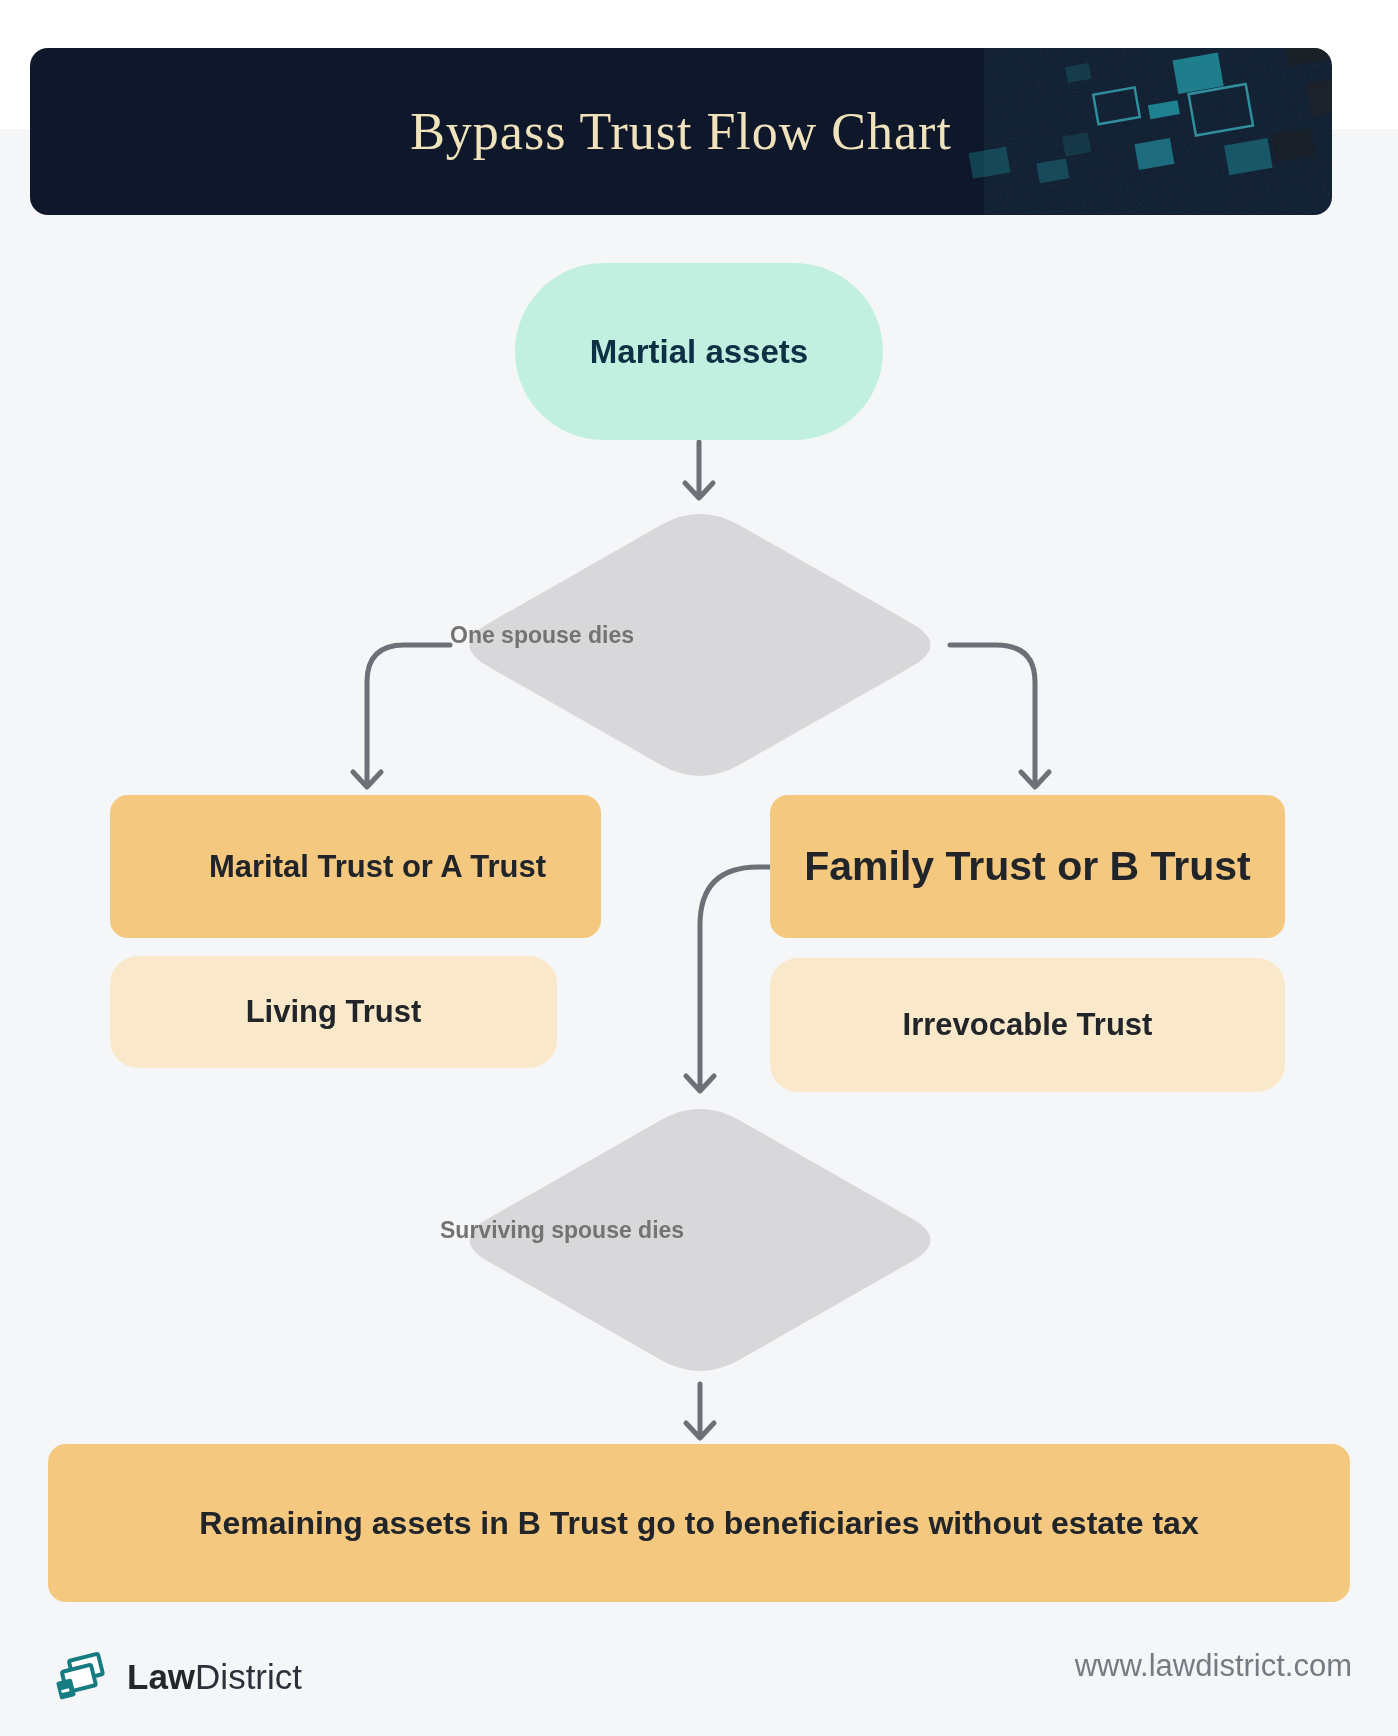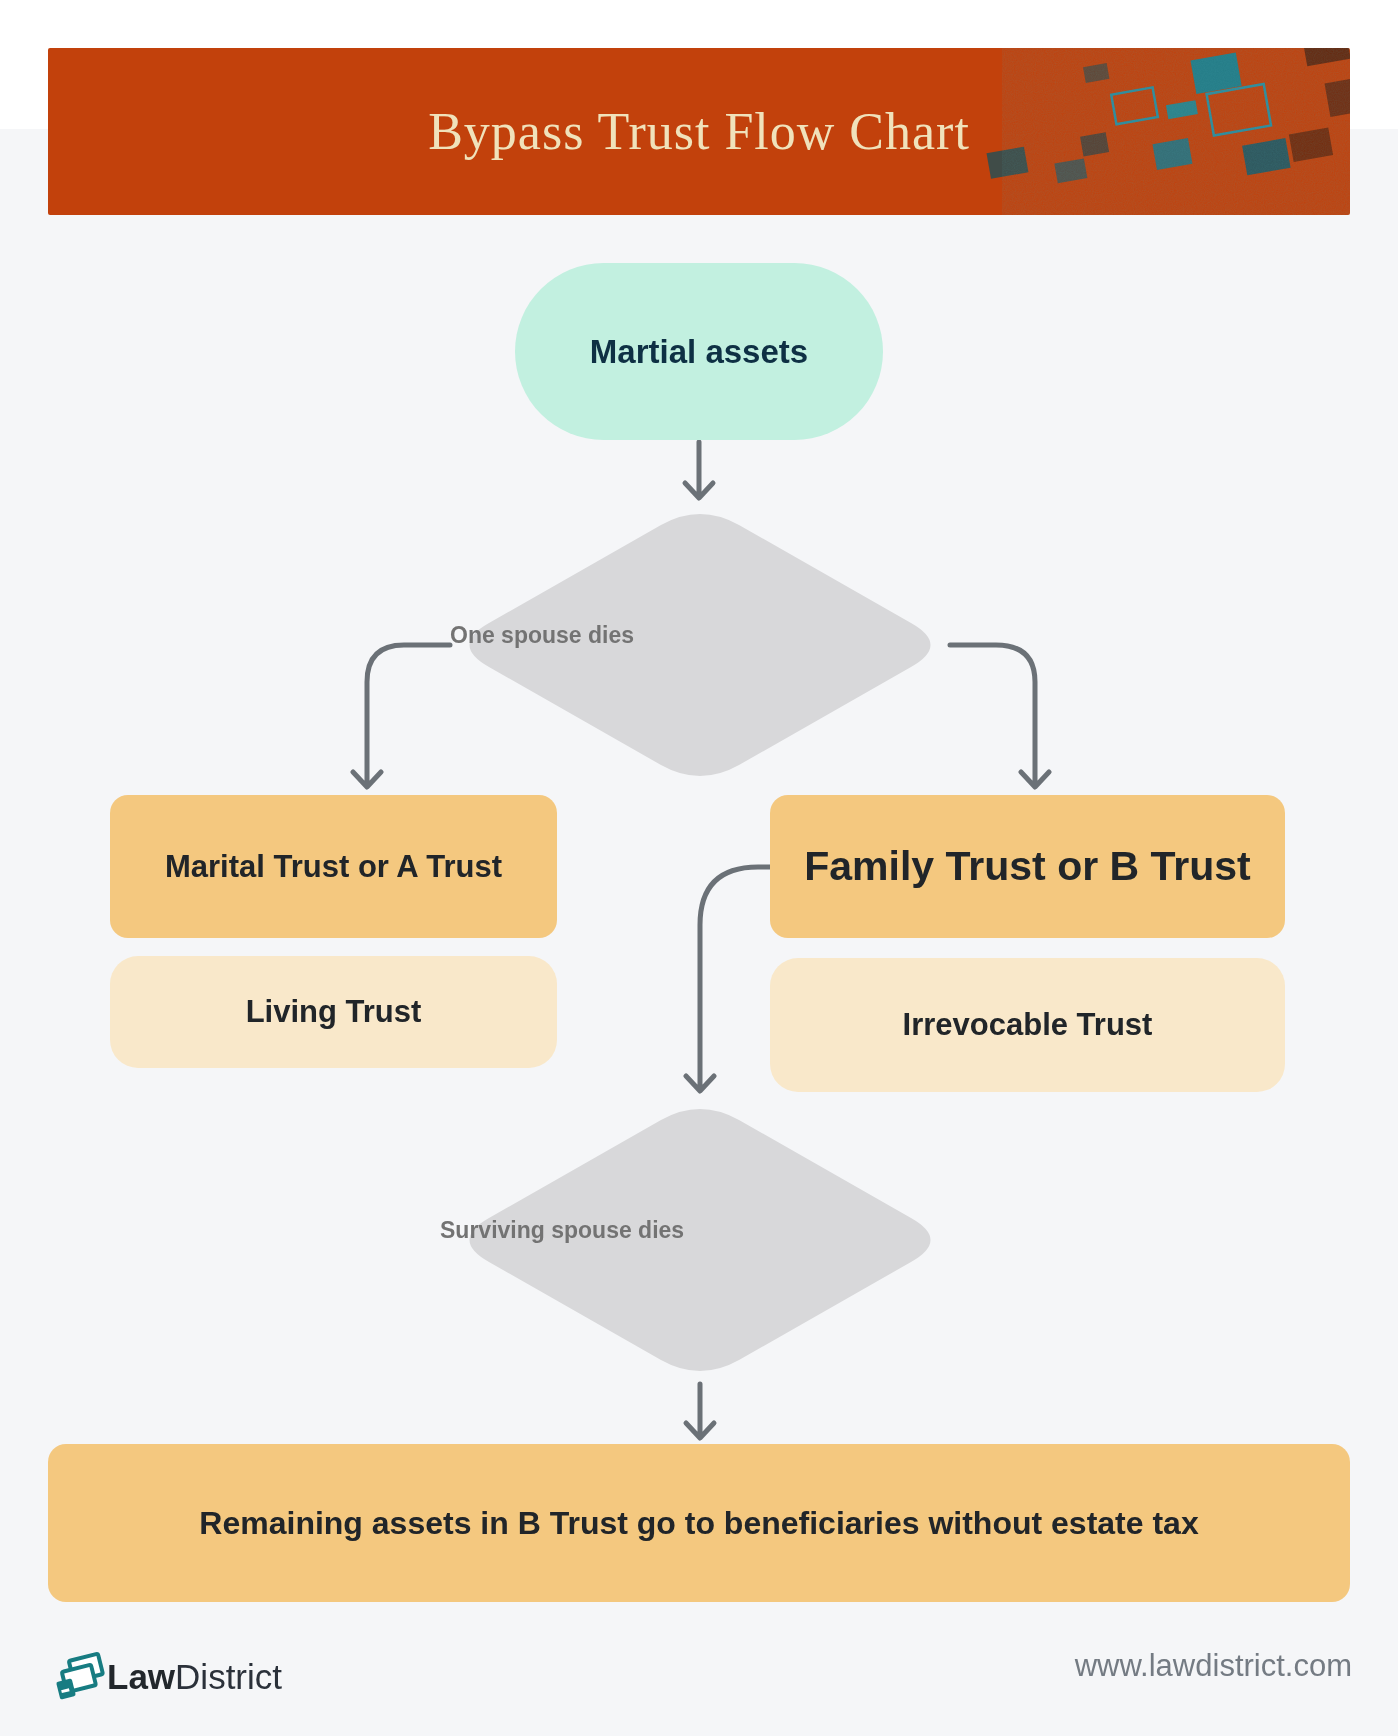--- a/index.html
+++ b/index.html
@@ -3,22 +3,22 @@
 <meta charset="utf-8">
 <style>
   html,body{margin:0;padding:0;background:#e9ebee;}
   .page{
     position:relative;width:1398px;height:1736px;overflow:hidden;
     background:#f5f6f8;
     font-family:"Liberation Sans","DejaVu Sans",sans-serif;
   }
   .top-strip{position:absolute;left:0;top:0;width:1398px;height:129px;background:#ffffff;}
   .banner{
-    position:absolute;left:48px;top:48px;width:1302px;height:167px;
-    background:#c2410c;border-radius:2px;overflow:hidden;
+    position:absolute;left:30px;top:48px;width:1302px;height:167px;
+    background:#0f172a;border-radius:18px;overflow:hidden;
     display:flex;align-items:center;justify-content:center;
   }
   .banner .pattern{position:absolute;right:0;top:0;height:167px;width:440px;}
   .banner h1{
     margin:0;position:relative;z-index:2;
     font-family:"Liberation Serif","DejaVu Serif",serif;font-weight:400;
     font-size:52px;color:#f0e2bb;letter-spacing:1px;
   }
   .flow-svg{position:absolute;left:0;top:0;width:1398px;height:1736px;}
   .diamond{fill:#d8d8da;}
@@ -26,31 +26,31 @@
   .node{
     position:absolute;display:flex;align-items:center;justify-content:center;
     text-align:center;font-weight:700;color:#212529;
   }
   .pill{
     left:515px;top:263px;width:368px;height:177px;border-radius:92px;
     background:#c2f0e0;font-size:33px;color:#0e3044;
   }
   .orange{background:#f4c87f;border-radius:18px;}
   .cream{background:#f9e8ca;border-radius:28px;}
-  .boxL1{left:110px;top:795px;width:447px;height:143px;font-size:31px;}
+  .boxL1{left:110px;top:795px;width:447px;height:143px;font-size:31px;padding-left:44px;}
   .boxL2{left:110px;top:956px;width:447px;height:112px;font-size:31px;}
   .boxR1{left:770px;top:795px;width:515px;height:143px;font-size:41px;}
   .boxR2{left:770px;top:958px;width:515px;height:134px;font-size:31px;}
   .wide{left:48px;top:1444px;width:1302px;height:158px;font-size:32px;}
   .dlabel{
     position:absolute;text-align:left;font-weight:700;font-size:23px;color:#737373;
   }
   .d1{left:450px;top:622px;width:500px;}
   .d2{left:440px;top:1217px;width:520px;}
-  .logo{position:absolute;left:55px;top:1652px;display:flex;align-items:center;gap:0;}
+  .logo{position:absolute;left:55px;top:1652px;display:flex;align-items:center;gap:20px;}
   .logo .mark{width:52px;height:50px;}
   .logo .law{font-size:35px;font-weight:700;color:#22272c;}
   .logo .district{font-size:35px;font-weight:400;color:#2b313a;}
   .url{
     position:absolute;right:46px;top:1648px;font-size:31px;color:#747b83;font-weight:400;
   }
 </style>
 </head>
 <body>
 

